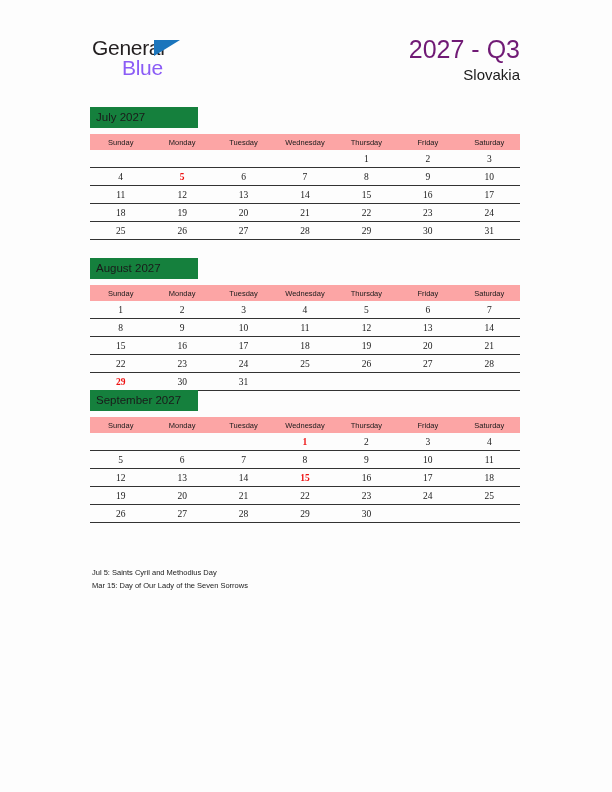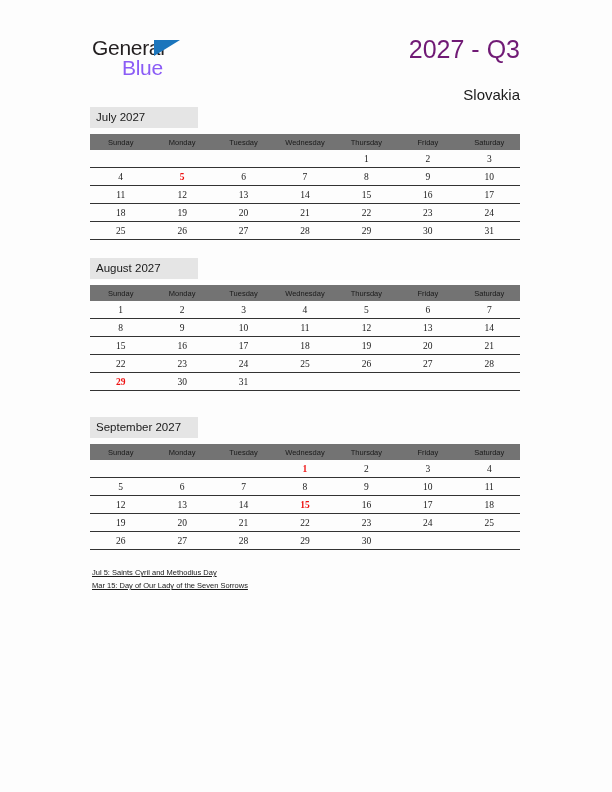--- a/index.html
+++ b/index.html
@@ -69,53 +69,53 @@
   .title-main {
     font-size: 25px;
     color: #701a75;
     line-height: 30px;
     white-space: nowrap;
   }
   .title-sub {
     font-size: 15px;
     color: #1a1a1a;
     line-height: 22px;
-    margin-top: 20px;
+    margin-top: 0;
     white-space: nowrap;
   }
 
   
   .month-block {
     position: absolute;
     left: 90px;
     width: 430px;
   }
   #month-0 { top: 107px; }
   #month-1 { top: 258px; }
-  #month-2 { top: 417px; }
+  #month-2 { top: 390px; }
 
   .month-name {
     display: inline-block;
-    background: #e5e5e5;
+    background: #15803d;
     font-size: 11.5px;
     color: #1a1a1a;
     padding: 4px 10px 4px 6px;
     min-width: 108px;
     line-height: 13px;
     box-sizing: border-box;
   }
 
   table.cal {
     border-collapse: collapse;
     width: 430px;
     margin-top: 6px;
     table-layout: fixed;
   }
   table.cal th {
-    background: #737373;
+    background: #fca5a5;
     font-size: 7.5px;
     font-weight: normal;
     color: #1a1a1a;
     height: 16px;
     text-align: center;
     padding: 0;
     border: none;
     font-family: "Liberation Sans", sans-serif;
   }
   table.cal td {
@@ -151,21 +151,20 @@
     left: 92px;
     top: 566px;
     width: 420px;
   }
   .legend-item {
     font-size: 7.5px;
     color: #1a1a1a;
     line-height: 13px;
     font-family: "Liberation Sans", sans-serif;
     white-space: nowrap;
-    text-decoration: underline;
   }
 </style>
 </head>
 <body>
 
 <div class="page-header">
 
   <div class="logo">
     <span class="logo-general">General</span>
     <span class="logo-triangle"></span>

